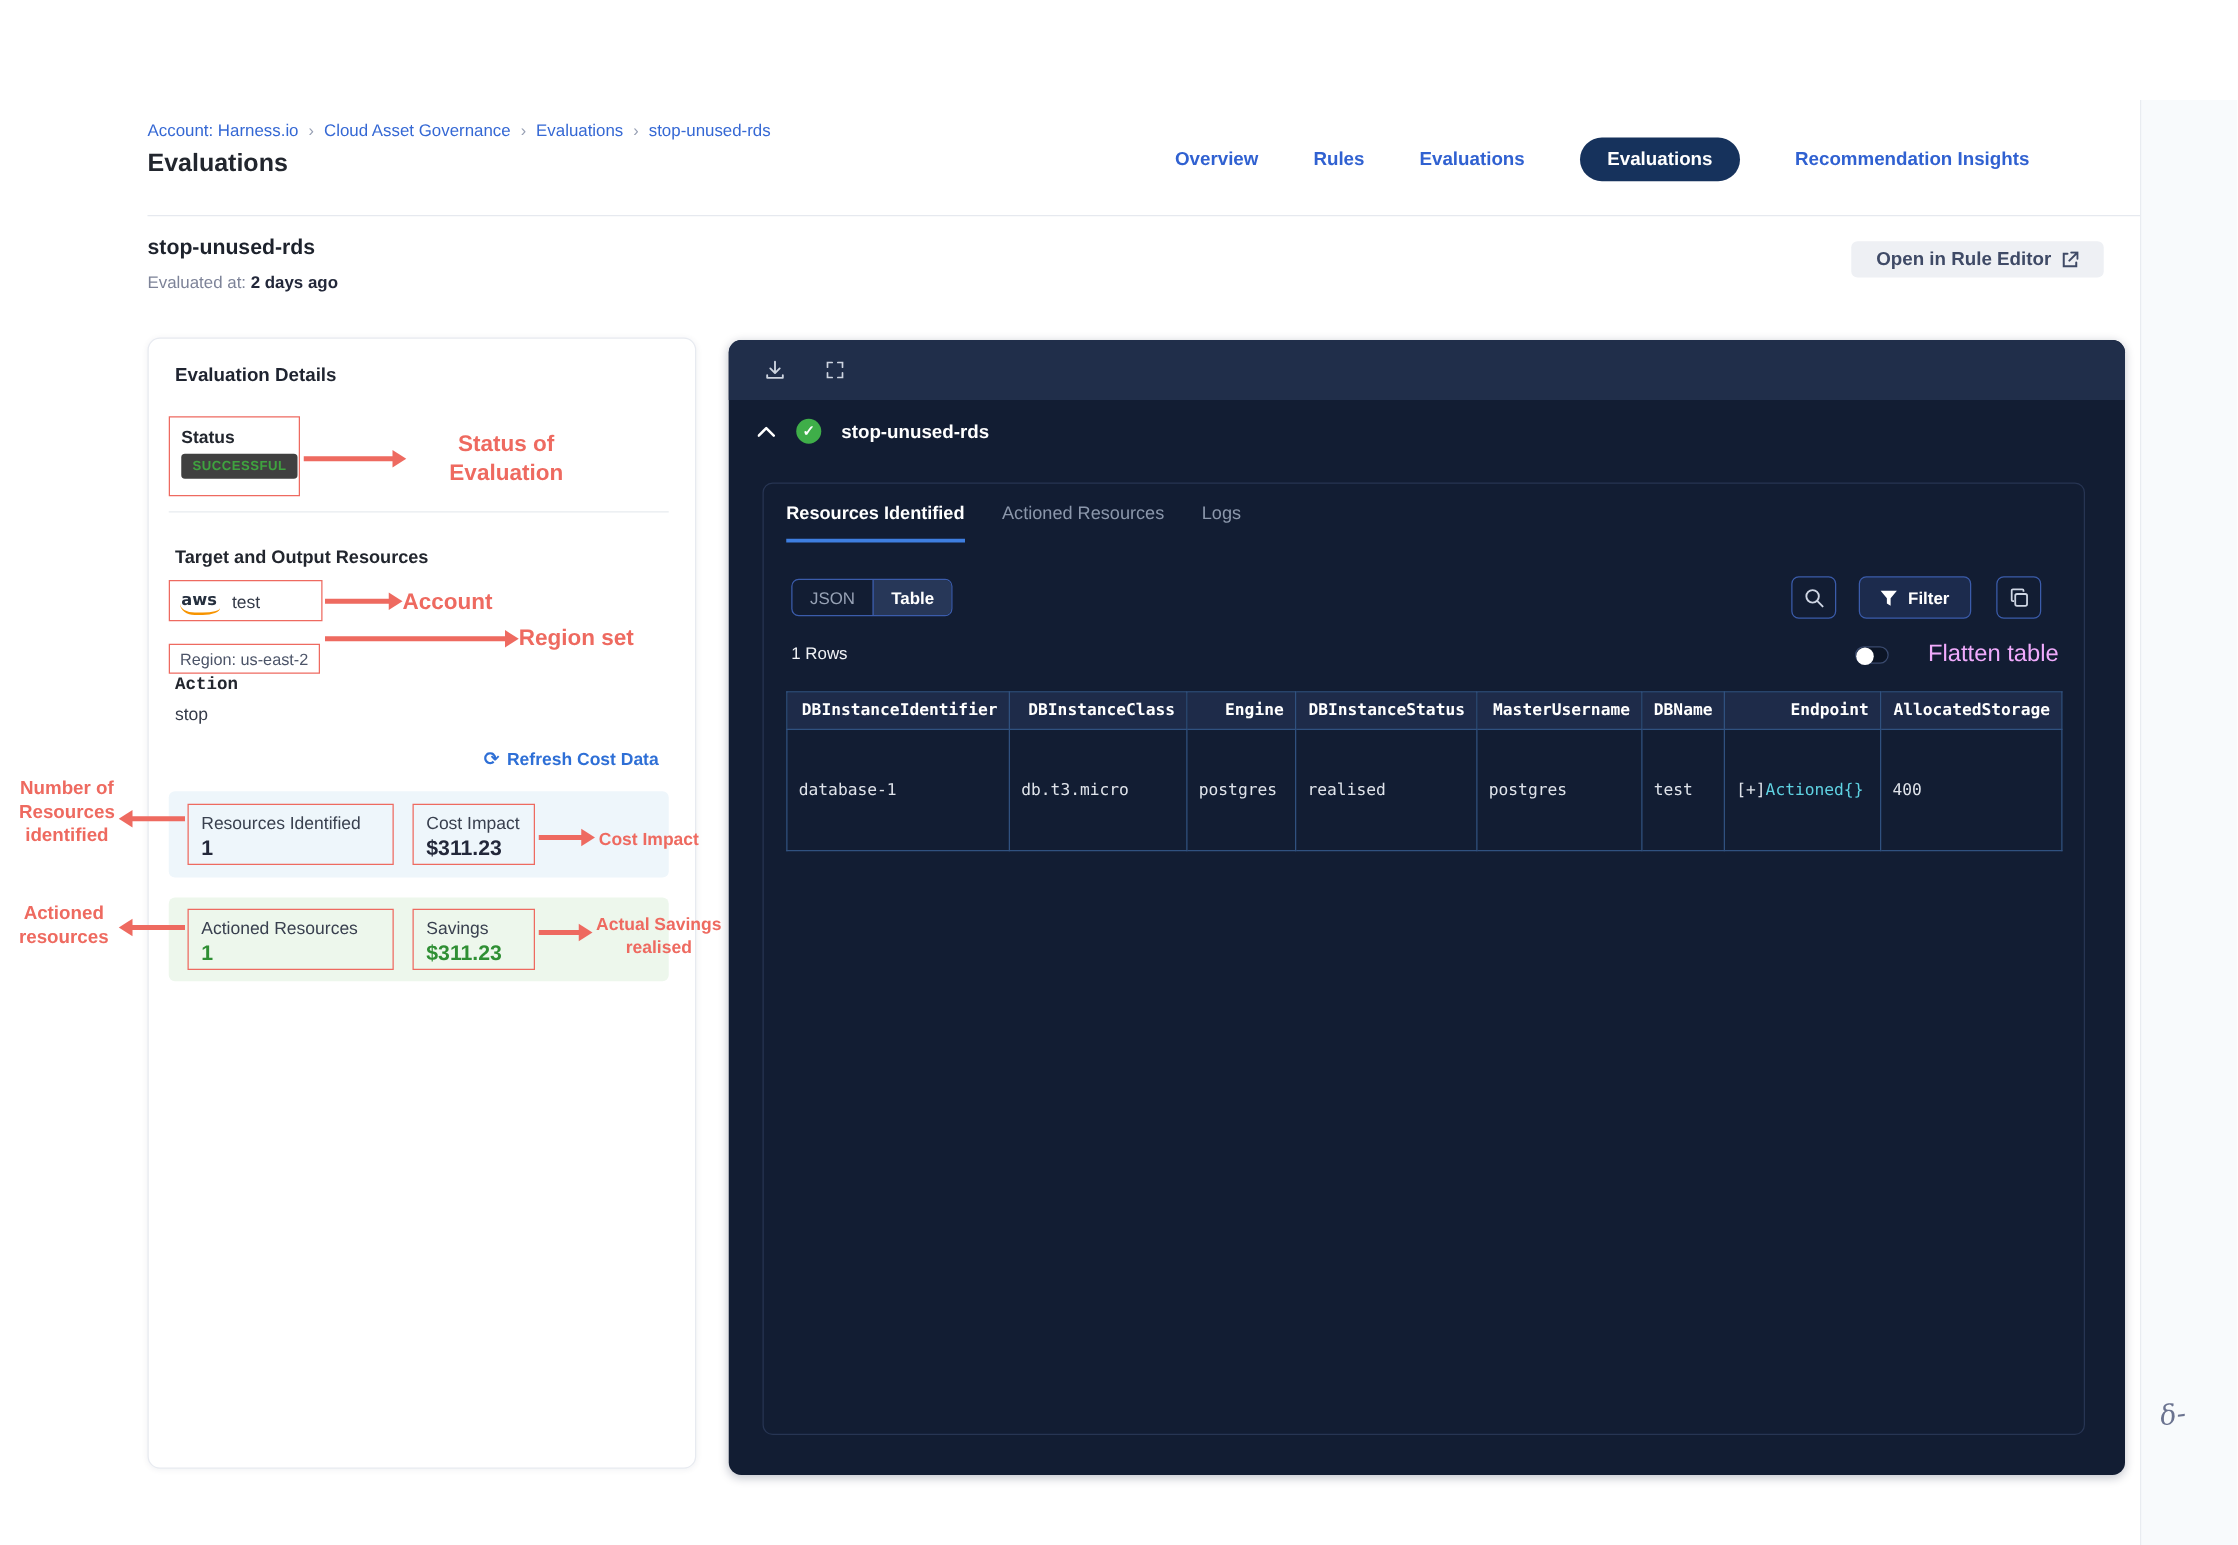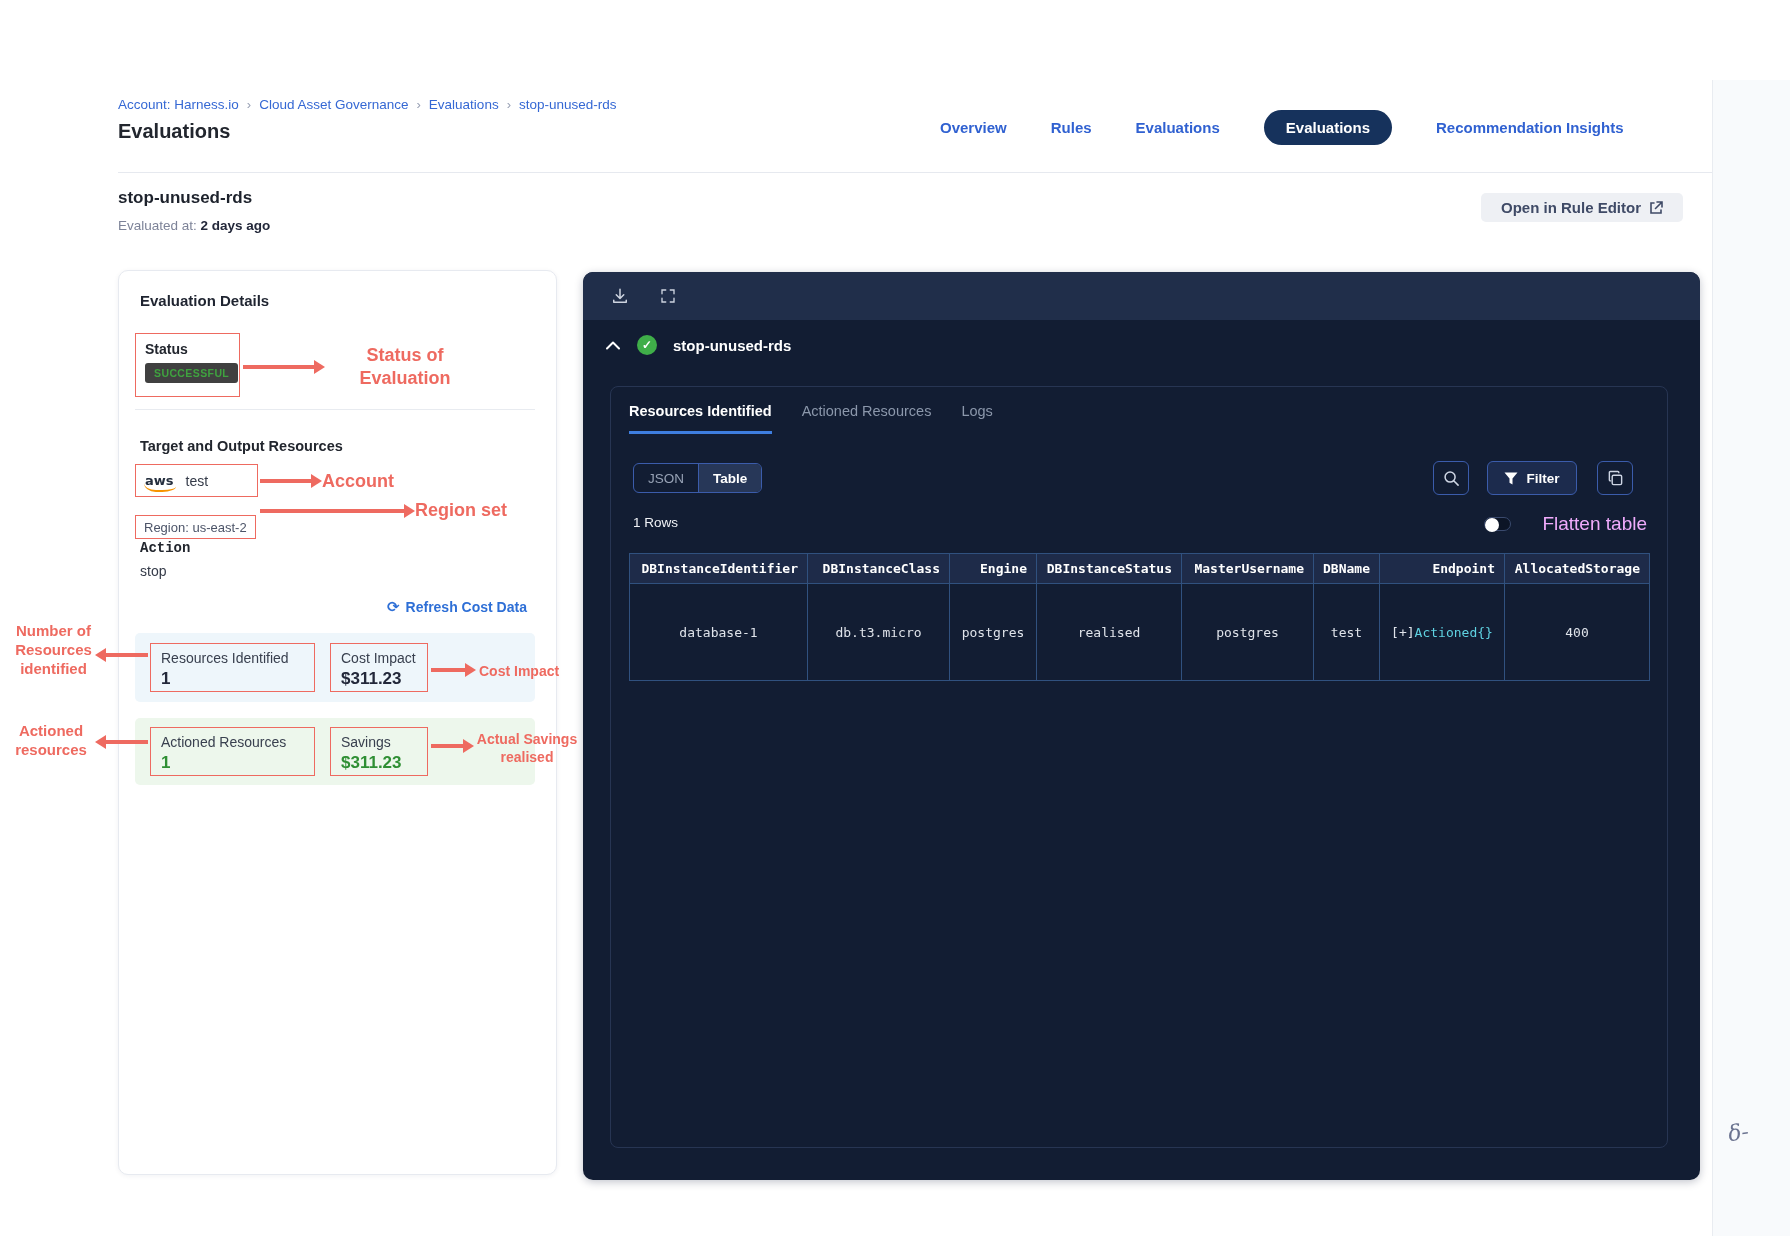--- a/index.html
+++ b/index.html
@@ -80,21 +80,21 @@
   .flatten-wrap { position:absolute; right:20px; top:126px; display:flex; align-items:center; gap:14px; }
   .toggle { width:27px; height:14px; border-radius:8px; background:#0c1526; border:1px solid #3a4a6e; position:relative; cursor:pointer; }
   .toggle-knob { position:absolute; left:0px; top:-0.5px; width:14px; height:14px; border-radius:50%; background:#ffffff; }
   .flatten-label { color:#f0abfc; font-size:19px;padding-left:17px; }
 
   table.res { position:absolute; left:18px; top:166px; border-collapse:collapse; table-layout:fixed; width:1020px;
     font-family:"DejaVu Sans Mono",monospace; }
   table.res th { background:#1e2b49; color:#ffffff; font-size:13px; font-weight:bold; text-align:right;
     border:1px solid #30517f; padding:5px 9px; height:30px; white-space:nowrap; overflow:hidden; }
   table.res td { color:#dfe3ea; font-size:13px; border:1px solid #30517f; padding:5px 9px; height:97px;
-    vertical-align:middle; white-space:nowrap; overflow:hidden;text-align:center; }
+    vertical-align:middle; white-space:nowrap; overflow:hidden; }
   .teal { color:#5fd2e2; }
 
   .footer-glyph { left:1728px; top:1120px; font-family:"DejaVu Serif",serif; font-style:italic;
     font-size:22px; color:#6b7390; transform:rotate(-8deg); }
 
   svg { display:block; }
 </style>
 </head>
 <body>
 

